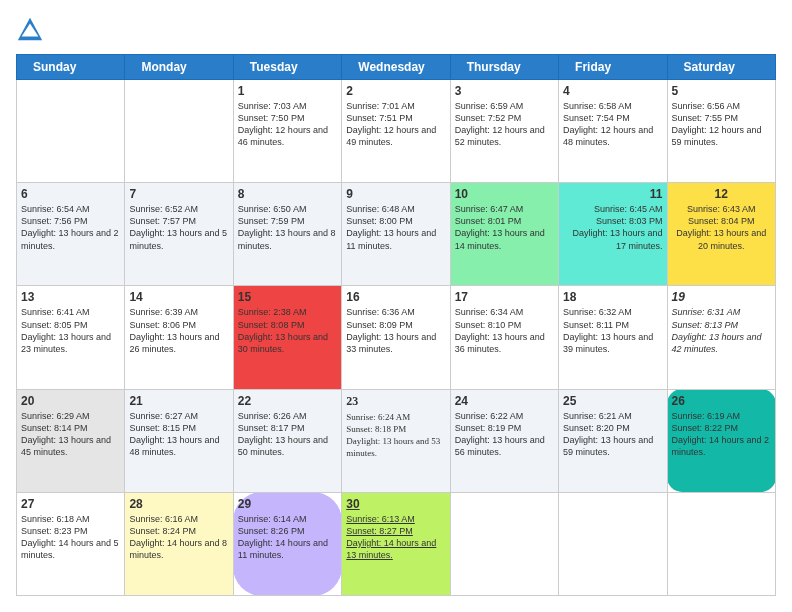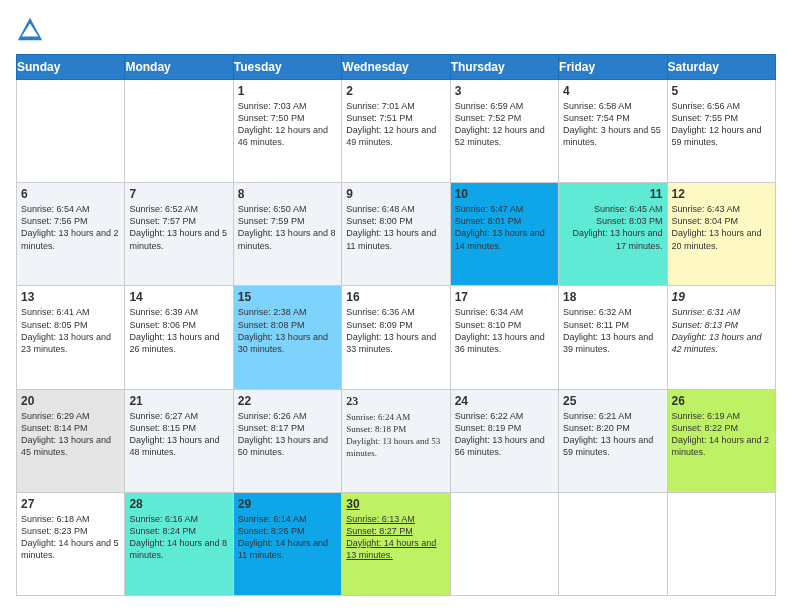--- a/index.html
+++ b/index.html
@@ -64,21 +64,21 @@
       border: 1px solid #ccc;
       border-collapse: collapse;
       width: 100%;
       table-layout: fixed;
     }
     .calendar th {
       background: #2a7dc9;
       color: white;
       font-size: 12px;
       font-weight: bold;
-      padding: 5px 0;
+      padding: 5px 16px;
       text-align: left;
       border: 1px solid #1a6db9;
     }
     .calendar td {
       border: 1px solid #ccc;
       vertical-align: top;
       padding: 4px;
       font-size: 9.5px;
       color: #333;
       height: 80px;
@@ -134,54 +134,54 @@
           <th>Saturday</th>
         </tr>
     </thead>
     <tbody id="calendar-body">
     <tr>
           <td class="empty-cell"></td>
           <td class="empty-cell"></td>
           <td style="background: rgb(255, 255, 255);"><span class="day-num">1</span><span class="cell-text">Sunrise: 7:03 AM</span><br><span class="cell-text">Sunset: 7:50 PM</span><br><span class="cell-text">Daylight: 12 hours and 46 minutes.</span></td>
           <td style="background: rgb(255, 255, 255);"><span class="day-num">2</span><span class="cell-text">Sunrise: 7:01 AM</span><br><span class="cell-text">Sunset: 7:51 PM</span><br><span class="cell-text">Daylight: 12 hours and 49 minutes.</span></td>
           <td style="background: rgb(255, 255, 255);"><span class="day-num">3</span><span class="cell-text">Sunrise: 6:59 AM</span><br><span class="cell-text">Sunset: 7:52 PM</span><br><span class="cell-text">Daylight: 12 hours and 52 minutes.</span></td>
-          <td style="background: rgb(255, 255, 255);"><span class="day-num">4</span><span class="cell-text">Sunrise: 6:58 AM</span><br><span class="cell-text">Sunset: 7:54 PM</span><br><span class="cell-text">Daylight: 3 hours and 55 minutes.</span></td>
+          <td style="background: rgb(255, 255, 255);"><span class="day-num">4</span><span class="cell-text">Sunrise: 6:58 AM</span><br><span class="cell-text">Sunset: 7:54 PM</span><br><span class="cell-text">Daylight: 12 hours and 48 minutes.</span></td>
           <td style="background: rgb(255, 255, 255);"><span class="day-num">5</span><span class="cell-text">Sunrise: 6:56 AM</span><br><span class="cell-text">Sunset: 7:55 PM</span><br><span class="cell-text">Daylight: 12 hours and 59 minutes.</span></td>
         </tr>
         <tr>
           <td style="background: rgb(240, 244, 248);"><span class="day-num">6</span><span class="cell-text">Sunrise: 6:54 AM</span><br><span class="cell-text">Sunset: 7:56 PM</span><br><span class="cell-text">Daylight: 13 hours and 2 minutes.</span></td>
           <td style="background: rgb(240, 244, 248);"><span class="day-num">7</span><span class="cell-text">Sunrise: 6:52 AM</span><br><span class="cell-text">Sunset: 7:57 PM</span><br><span class="cell-text">Daylight: 13 hours and 5 minutes.</span></td>
           <td style="background: rgb(240, 244, 248);"><span class="day-num">8</span><span class="cell-text">Sunrise: 6:50 AM</span><br><span class="cell-text">Sunset: 7:59 PM</span><br><span class="cell-text">Daylight: 13 hours and 8 minutes.</span></td>
           <td style="background: rgb(240, 244, 248);"><span class="day-num">9</span><span class="cell-text">Sunrise: 6:48 AM</span><br><span class="cell-text">Sunset: 8:00 PM</span><br><span class="cell-text">Daylight: 13 hours and 11 minutes.</span></td>
-          <td style="background: #0ea5e9; margin-top: 40px;"><span class="day-num">10</span><span class="cell-text">Sunrise: 6:47 AM</span><br><span class="cell-text">Sunset: 8:01 PM</span><br><span class="cell-text">Daylight: 13 hours and 14 minutes.</span></td>
+          <td style="background: #86efac; margin-top: 40px;"><span class="day-num">10</span><span class="cell-text">Sunrise: 6:47 AM</span><br><span class="cell-text">Sunset: 8:01 PM</span><br><span class="cell-text">Daylight: 13 hours and 14 minutes.</span></td>
           <td style="background: #5eead4; text-align: right;"><span class="day-num">11</span><span class="cell-text">Sunrise: 6:45 AM</span><br><span class="cell-text">Sunset: 8:03 PM</span><br><span class="cell-text">Daylight: 13 hours and 17 minutes.</span></td>
-          <td style="background: #fef9c3;"><span class="day-num">12</span><span class="cell-text">Sunrise: 6:43 AM</span><br><span class="cell-text">Sunset: 8:04 PM</span><br><span class="cell-text">Daylight: 13 hours and 20 minutes.</span></td>
+          <td style="background: #fde047; text-align: center;"><span class="day-num">12</span><span class="cell-text">Sunrise: 6:43 AM</span><br><span class="cell-text">Sunset: 8:04 PM</span><br><span class="cell-text">Daylight: 13 hours and 20 minutes.</span></td>
         </tr>
         <tr>
           <td style="background: rgb(255, 255, 255);"><span class="day-num">13</span><span class="cell-text">Sunrise: 6:41 AM</span><br><span class="cell-text">Sunset: 8:05 PM</span><br><span class="cell-text">Daylight: 13 hours and 23 minutes.</span></td>
           <td style="background: rgb(255, 255, 255);"><span class="day-num">14</span><span class="cell-text">Sunrise: 6:39 AM</span><br><span class="cell-text">Sunset: 8:06 PM</span><br><span class="cell-text">Daylight: 13 hours and 26 minutes.</span></td>
-          <td style="background: #7dd3fc; margin-top: 15px;"><span class="day-num">15</span><span class="cell-text">Sunrise: 2:38 AM</span><br><span class="cell-text">Sunset: 8:08 PM</span><br><span class="cell-text">Daylight: 13 hours and 30 minutes.</span></td>
+          <td style="background: #ef4444; margin-top: 15px;"><span class="day-num">15</span><span class="cell-text">Sunrise: 2:38 AM</span><br><span class="cell-text">Sunset: 8:08 PM</span><br><span class="cell-text">Daylight: 13 hours and 30 minutes.</span></td>
           <td style="background: rgb(255, 255, 255);"><span class="day-num">16</span><span class="cell-text">Sunrise: 6:36 AM</span><br><span class="cell-text">Sunset: 8:09 PM</span><br><span class="cell-text">Daylight: 13 hours and 33 minutes.</span></td>
           <td style="background: rgb(255, 255, 255);"><span class="day-num">17</span><span class="cell-text">Sunrise: 6:34 AM</span><br><span class="cell-text">Sunset: 8:10 PM</span><br><span class="cell-text">Daylight: 13 hours and 36 minutes.</span></td>
           <td style="background: rgb(255, 255, 255);"><span class="day-num">18</span><span class="cell-text">Sunrise: 6:32 AM</span><br><span class="cell-text">Sunset: 8:11 PM</span><br><span class="cell-text">Daylight: 13 hours and 39 minutes.</span></td>
           <td style="background: rgb(255, 255, 255); font-style: italic;"><span class="day-num">19</span><span class="cell-text">Sunrise: 6:31 AM</span><br><span class="cell-text">Sunset: 8:13 PM</span><br><span class="cell-text">Daylight: 13 hours and 42 minutes.</span></td>
         </tr>
         <tr>
           <td style="background: #e5e5e5;"><span class="day-num">20</span><span class="cell-text">Sunrise: 6:29 AM</span><br><span class="cell-text">Sunset: 8:14 PM</span><br><span class="cell-text">Daylight: 13 hours and 45 minutes.</span></td>
           <td style="background: rgb(240, 244, 248);"><span class="day-num">21</span><span class="cell-text">Sunrise: 6:27 AM</span><br><span class="cell-text">Sunset: 8:15 PM</span><br><span class="cell-text">Daylight: 13 hours and 48 minutes.</span></td>
           <td style="background: rgb(240, 244, 248);"><span class="day-num">22</span><span class="cell-text">Sunrise: 6:26 AM</span><br><span class="cell-text">Sunset: 8:17 PM</span><br><span class="cell-text">Daylight: 13 hours and 50 minutes.</span></td>
           <td style="background: rgb(240, 244, 248); font-family: Liberation Serif, serif;"><span class="day-num">23</span><span class="cell-text">Sunrise: 6:24 AM</span><br><span class="cell-text">Sunset: 8:18 PM</span><br><span class="cell-text">Daylight: 13 hours and 53 minutes.</span></td>
           <td style="background: rgb(240, 244, 248);"><span class="day-num">24</span><span class="cell-text">Sunrise: 6:22 AM</span><br><span class="cell-text">Sunset: 8:19 PM</span><br><span class="cell-text">Daylight: 13 hours and 56 minutes.</span></td>
           <td style="background: rgb(240, 244, 248);"><span class="day-num">25</span><span class="cell-text">Sunrise: 6:21 AM</span><br><span class="cell-text">Sunset: 8:20 PM</span><br><span class="cell-text">Daylight: 13 hours and 59 minutes.</span></td>
-          <td style="background: #bef264;"><span class="day-num">26</span><span class="cell-text">Sunrise: 6:19 AM</span><br><span class="cell-text">Sunset: 8:22 PM</span><br><span class="cell-text">Daylight: 14 hours and 2 minutes.</span></td>
+          <td style="background: #14b8a6; border-radius: 15px;"><span class="day-num">26</span><span class="cell-text">Sunrise: 6:19 AM</span><br><span class="cell-text">Sunset: 8:22 PM</span><br><span class="cell-text">Daylight: 14 hours and 2 minutes.</span></td>
         </tr>
         <tr>
           <td style="background: rgb(255, 255, 255);"><span class="day-num">27</span><span class="cell-text">Sunrise: 6:18 AM</span><br><span class="cell-text">Sunset: 8:23 PM</span><br><span class="cell-text">Daylight: 14 hours and 5 minutes.</span></td>
-          <td style="background: #5eead4;"><span class="day-num">28</span><span class="cell-text">Sunrise: 6:16 AM</span><br><span class="cell-text">Sunset: 8:24 PM</span><br><span class="cell-text">Daylight: 14 hours and 8 minutes.</span></td>
-          <td style="background: #0ea5e9;"><span class="day-num">29</span><span class="cell-text">Sunrise: 6:14 AM</span><br><span class="cell-text">Sunset: 8:26 PM</span><br><span class="cell-text">Daylight: 14 hours and 11 minutes.</span></td>
+          <td style="background: #fef9c3;"><span class="day-num">28</span><span class="cell-text">Sunrise: 6:16 AM</span><br><span class="cell-text">Sunset: 8:24 PM</span><br><span class="cell-text">Daylight: 14 hours and 8 minutes.</span></td>
+          <td style="background: #c4b5fd; border-radius: 29px;"><span class="day-num">29</span><span class="cell-text">Sunrise: 6:14 AM</span><br><span class="cell-text">Sunset: 8:26 PM</span><br><span class="cell-text">Daylight: 14 hours and 11 minutes.</span></td>
           <td style="background: #bef264; text-decoration: underline;"><span class="day-num">30</span><span class="cell-text">Sunrise: 6:13 AM</span><br><span class="cell-text">Sunset: 8:27 PM</span><br><span class="cell-text">Daylight: 14 hours and 13 minutes.</span></td>
           <td class="empty-cell"></td>
           <td class="empty-cell"></td>
           <td class="empty-cell"></td>
         </tr>
       </tbody>
   </table>
 </div>
 
 </body></html>

